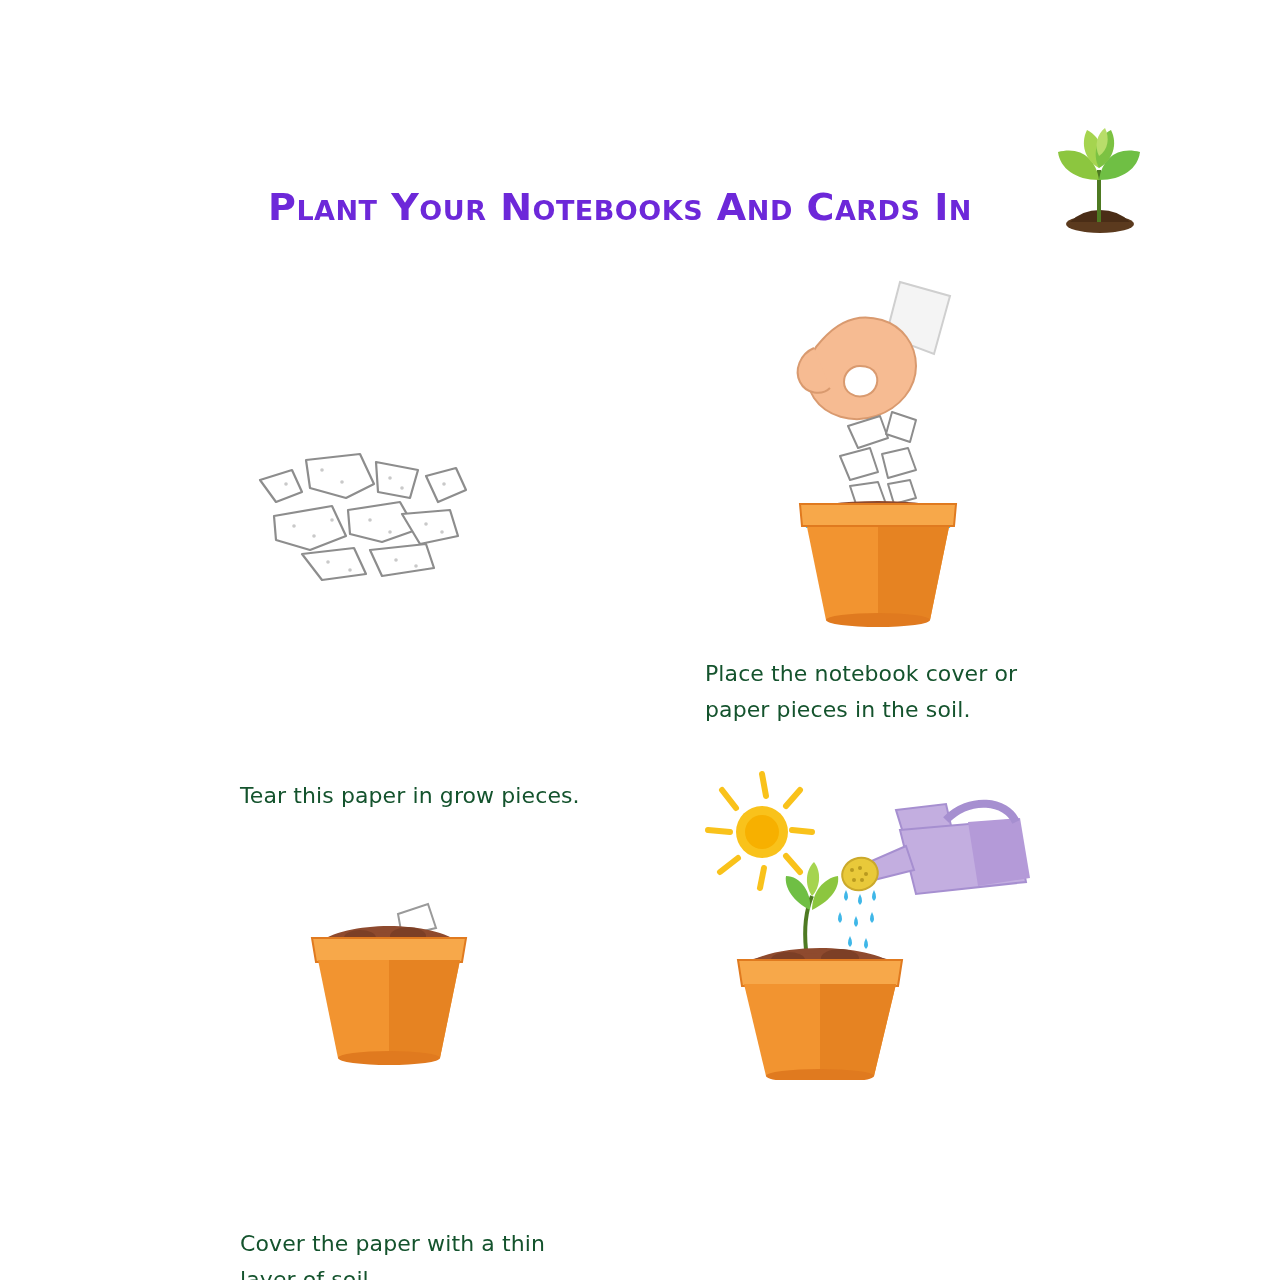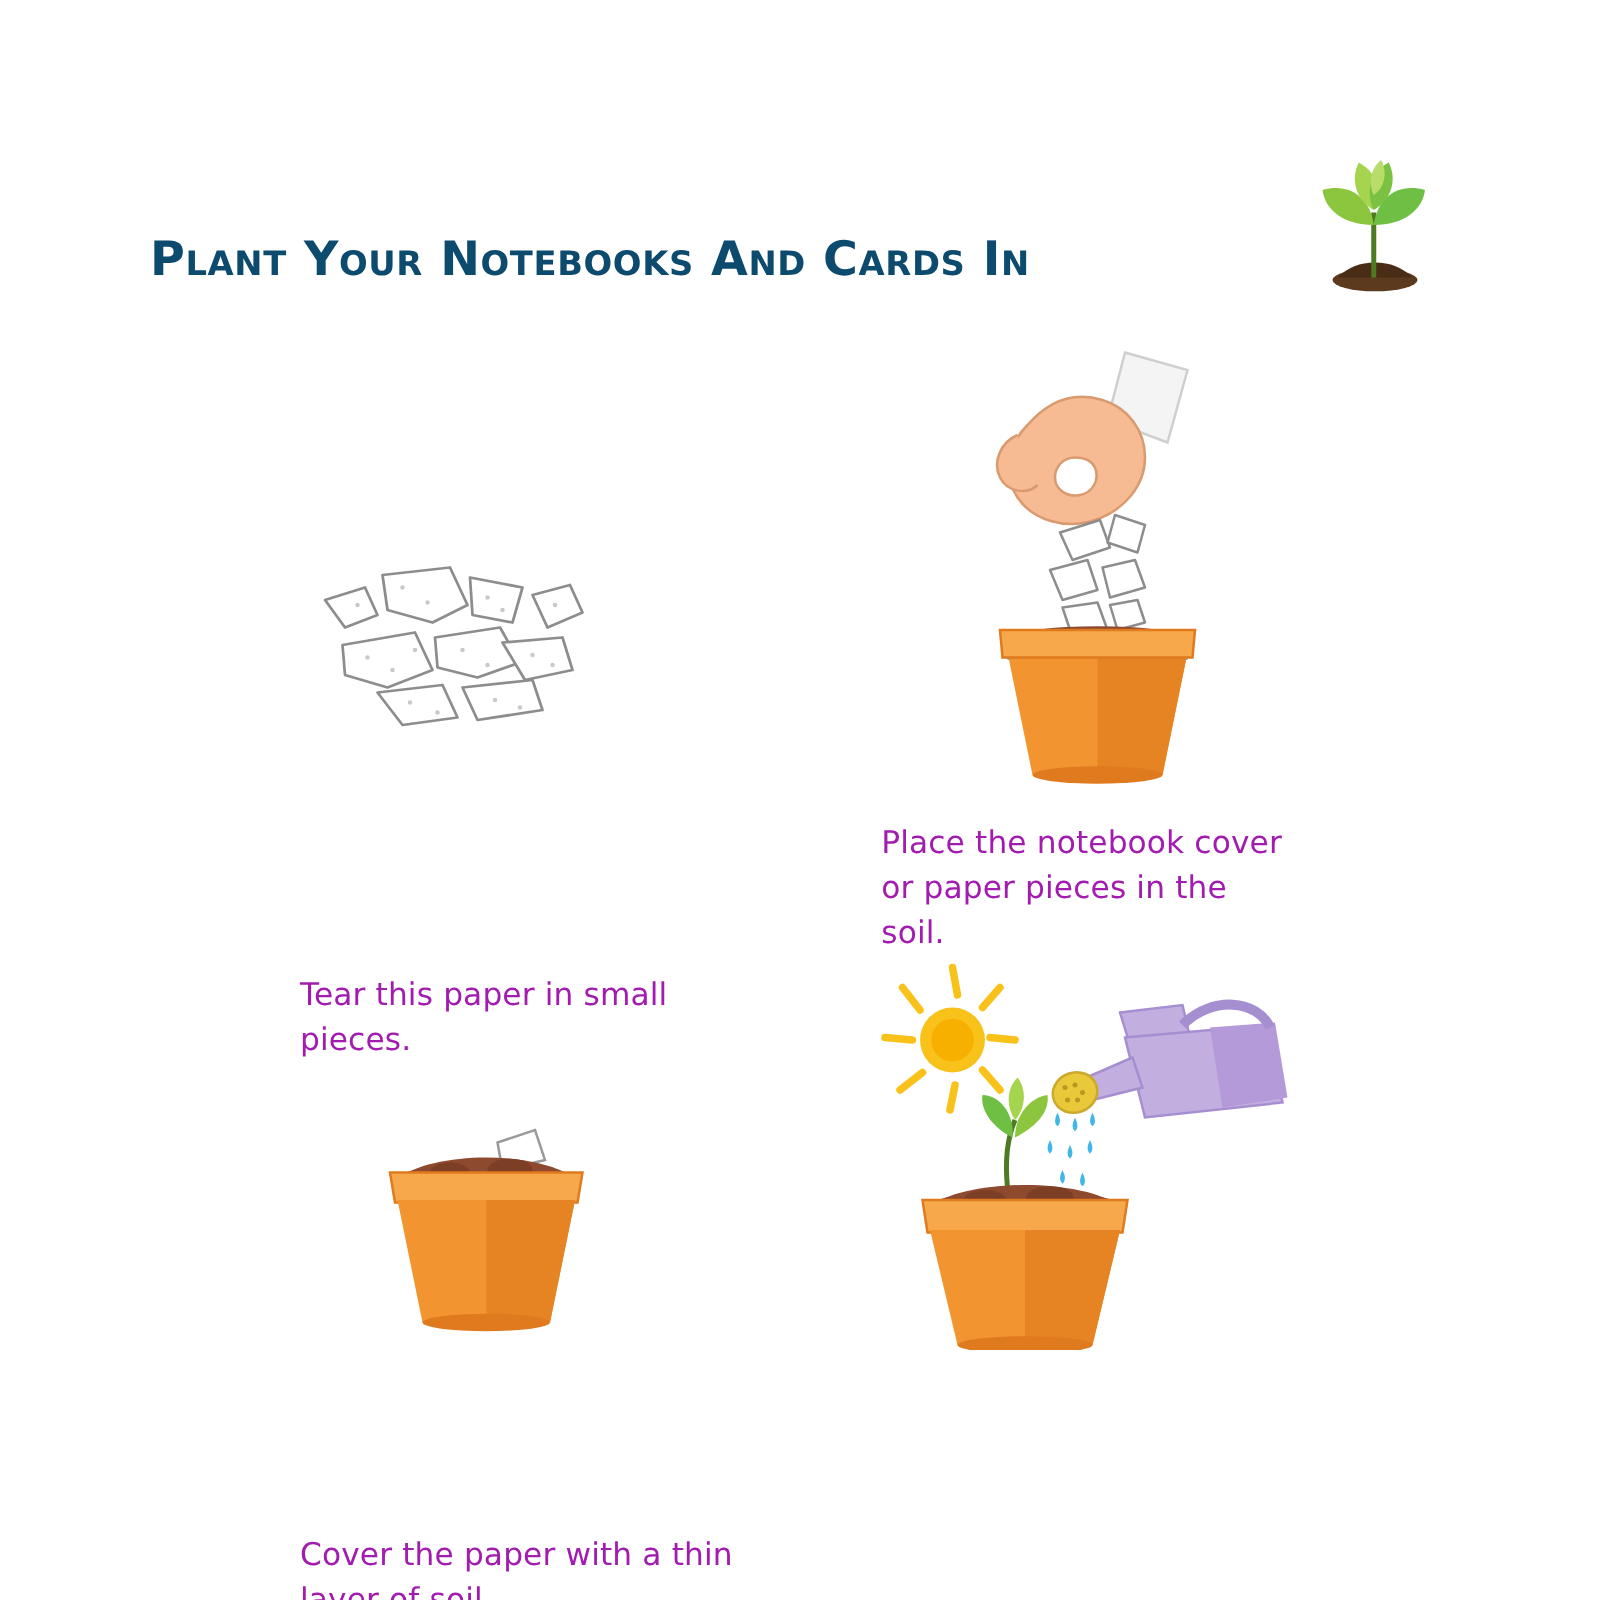--- a/index.html
+++ b/index.html
@@ -19,21 +19,22 @@
     position: absolute;
     inset: 0;
   }
 
   
   .heading {
     position: absolute;
     top: 178px;
     left: 120px;
     width: 1000px;
-    color: #0c4a6e;
+    text-align: center;
+    color: #6d28d9;
     font-family: "DejaVu Sans", sans-serif;
     font-weight: bold;
     font-size: 38px;
     line-height: 58px;
     letter-spacing: 0.5px;
     font-variant: small-caps;
     text-transform: capitalize;
   }
   .heading .line {
     display: block;
@@ -53,23 +54,23 @@
   .step {
     position: absolute;
     width: 520px;
   }
   .step-art {
     position: relative;
     height: 360px;
   }
   .step-caption {
     font-family: "DejaVu Sans", sans-serif;
-    font-size: 25px;
+    font-size: 22px;
     line-height: 36px;
-    color: #a21caf;
+    color: #14532d;
     letter-spacing: 0.1px;
   }
 
   #step-1 { left: 180px; top: 400px; }
   #step-2 { left: 680px; top: 270px; }
   #step-3 { left: 180px; top: 860px; }
   #step-4 { left: 680px; top: 760px; }
 
   #step-1 .step-caption { width: 360px; margin-left: 60px; margin-top: 18px;}
   #step-2 .step-caption { width: 330px; margin-left: 25px; margin-top: 26px;}
@@ -131,21 +132,21 @@
           <circle cx="140" cy="92" r="1.8"></circle>
             <circle cx="176" cy="84" r="1.8"></circle>
           <circle cx="192" cy="92" r="1.8"></circle>
             <circle cx="78" cy="122" r="1.8"></circle>
           <circle cx="100" cy="130" r="1.8"></circle>
             <circle cx="146" cy="120" r="1.8"></circle>
           <circle cx="166" cy="126" r="1.8"></circle>
         </g>
       </svg>
     </div>
-    <div class="step-caption">Tear this paper in small pieces.</div>
+    <div class="step-caption">Tear this paper in grow pieces.</div>
   </div>
 
   <div class="step" id="step-2">
     <div class="step-art">
       <svg width="320" height="360" viewBox="0 0 320 360" style="position:absolute;left:30px;top:0;">
 
         <path d="M190 12 L240 26 L224 84 L176 66 Z" fill="#f4f4f4" stroke="#cfcfcf" stroke-width="2"></path>
 
         <path d="M112 70 C 96 86, 92 110, 104 128 C 116 146, 142 154, 166 146
                  C 190 138, 206 118, 206 96 C 206 74, 192 56, 172 50

